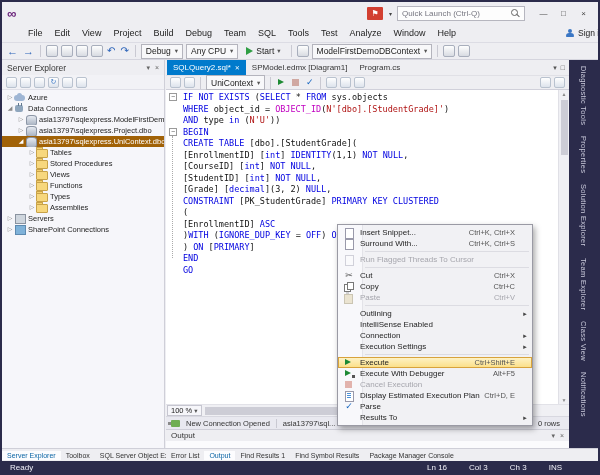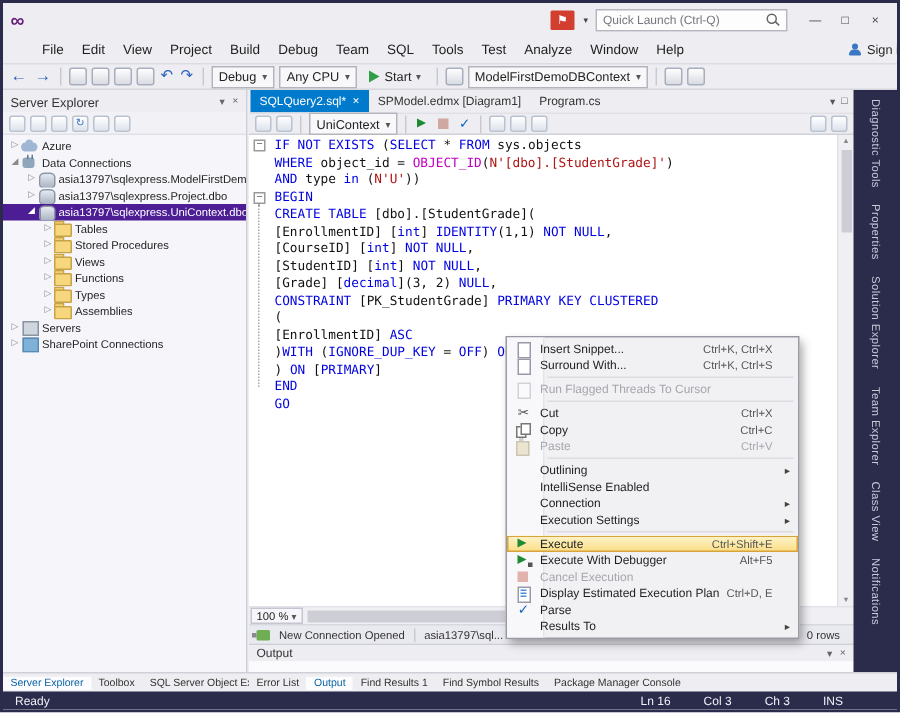--- a/index.html
+++ b/index.html
@@ -42,21 +42,21 @@
   .play-glyph{width:0;height:0;border-left:7px solid #2f9e44;border-top:4px solid transparent;border-bottom:4px solid transparent;}
 
   
   .left-panel{position:absolute;left:0;top:58px;width:163px;height:388px;background:#f6f6fa;border-right:1px solid #cfcfd8;display:flex;flex-direction:column;}
   .panel-header{height:15px;display:flex;align-items:center;padding:0 5px;font-size:8.5px;color:#333;background:#eeeef2;flex:0 0 15px;}
   .ph-icons{margin-left:auto;display:flex;gap:5px;color:#666;font-size:7px;align-items:center;}
   .panel-toolbar{height:15px;display:flex;align-items:center;gap:3px;padding:0 4px;border-bottom:1px solid #e0e0e8;flex:0 0 15px;background:#f2f2f6;}
   .pticon{width:11px;height:11px;border:1px solid #b9c2cf;background:linear-gradient(#fff,#dde3ec);border-radius:2px;display:flex;align-items:center;justify-content:center;font-size:7px;color:#3a76c4;flex:0 0 11px;}
   #tree{flex:1;overflow:hidden;padding-top:2px;}
   .tree-row{display:flex;align-items:center;height:11px;white-space:nowrap;overflow:hidden;font-size:7.5px;color:#1e1e1e;}
-  .tree-row.selected{background:#4c1d95;color:#fff;}
+  .tree-row.selected{background:#a16207;color:#fff;}
   .expander{width:8px;flex:0 0 8px;font-size:6px;color:#8a8a8a;text-align:center;line-height:11px;}
   .tree-row.selected .expander{color:#fff;}
   .ticon{flex:0 0 11px;margin-right:3px;position:relative;height:11px;}
   .tlabel{overflow:hidden;}
   .ic-cloud::before{content:"";position:absolute;left:0;top:3px;width:11px;height:6px;border-radius:4px;background:#9fb6d4;}
   .ic-cloud::after{content:"";position:absolute;left:3px;top:1px;width:5px;height:5px;border-radius:50%;background:#9fb6d4;}
   .ic-plug::before{content:"";position:absolute;left:1px;top:2px;width:8px;height:7px;border-radius:2px;background:#8fa6bd;}
   .ic-plug::after{content:"";position:absolute;left:4px;top:0;width:1px;height:3px;background:#62788e;box-shadow:3px 0 0 #62788e;}
   .ic-database::before{content:"";position:absolute;left:1px;top:1px;width:9px;height:9px;border-radius:4px/3px;background:linear-gradient(#e6eaf1,#a9b3c2);border:1px solid #8b95a5;}
   .ic-folder::before{content:"";position:absolute;left:0;top:0;width:5px;height:2px;background:#f3cf6e;border:1px solid #c8a248;border-bottom:none;border-radius:1px 1px 0 0;}

